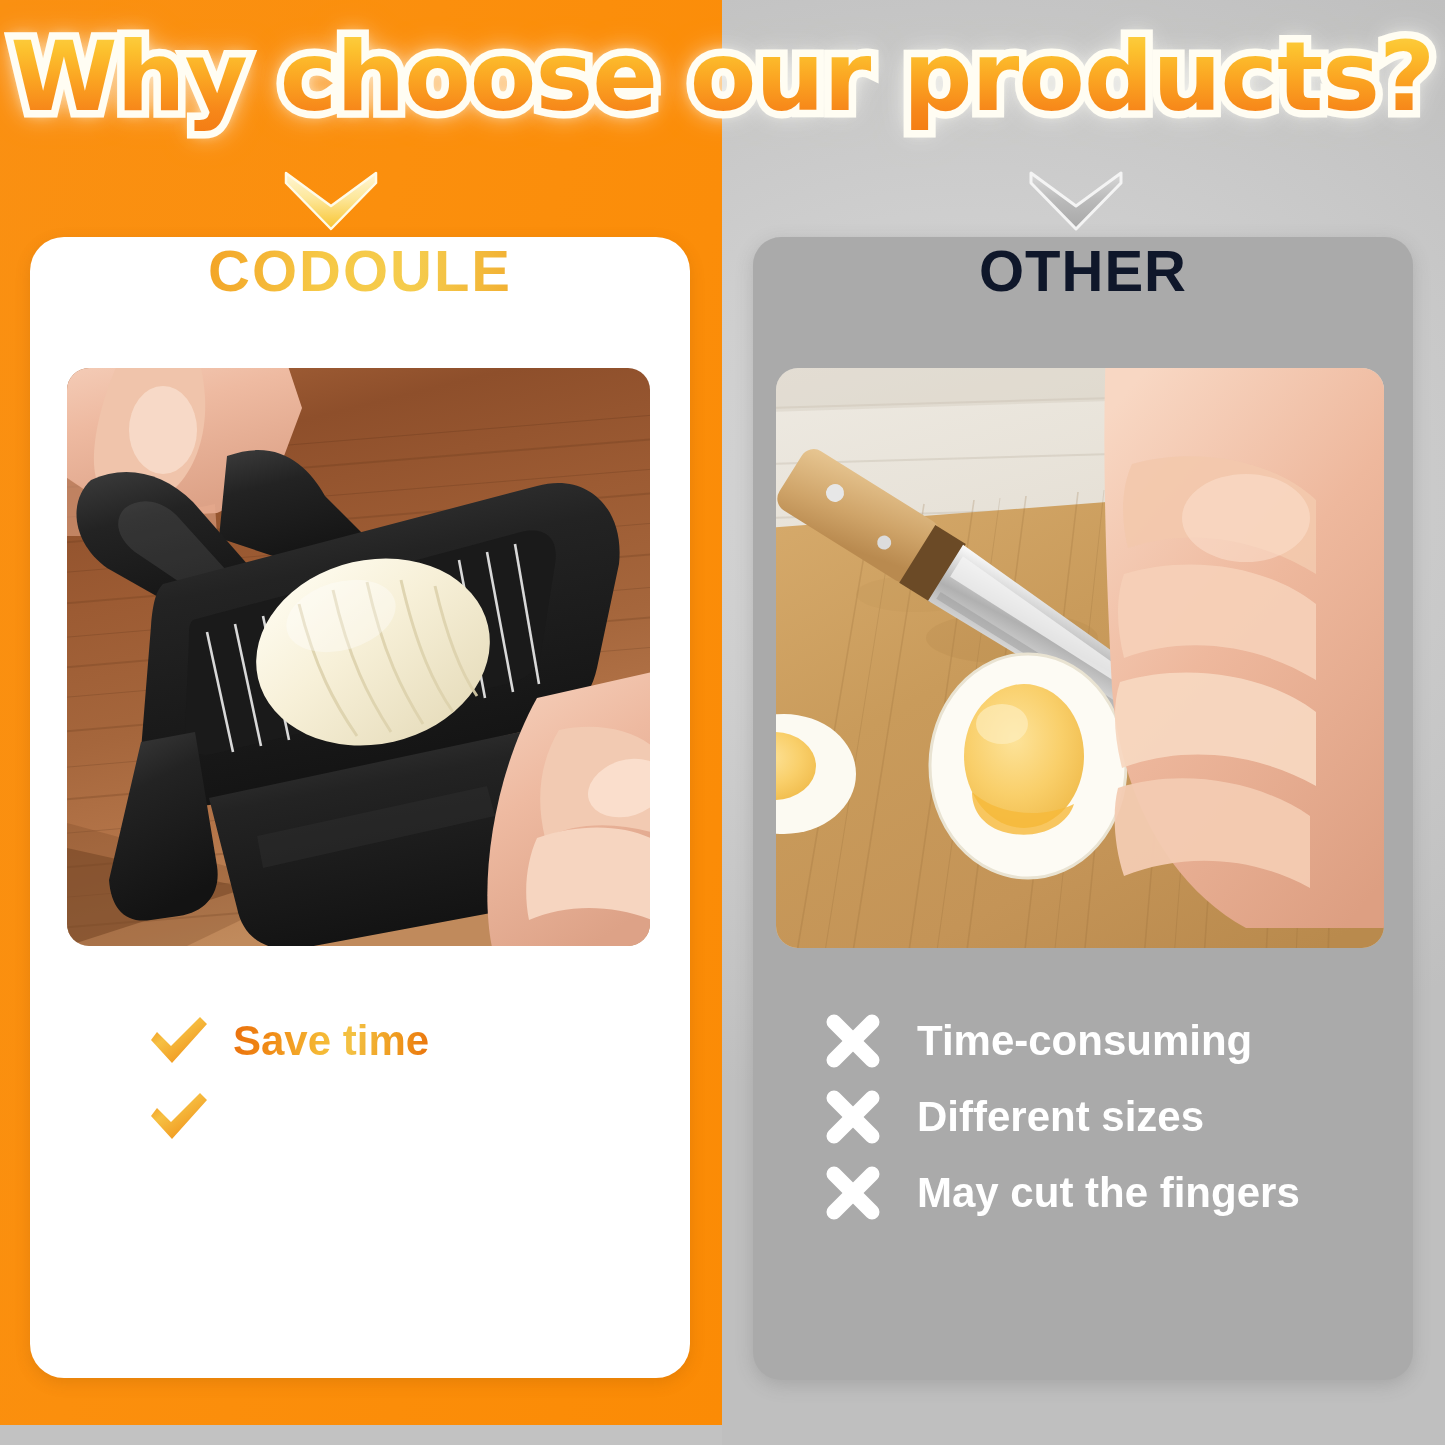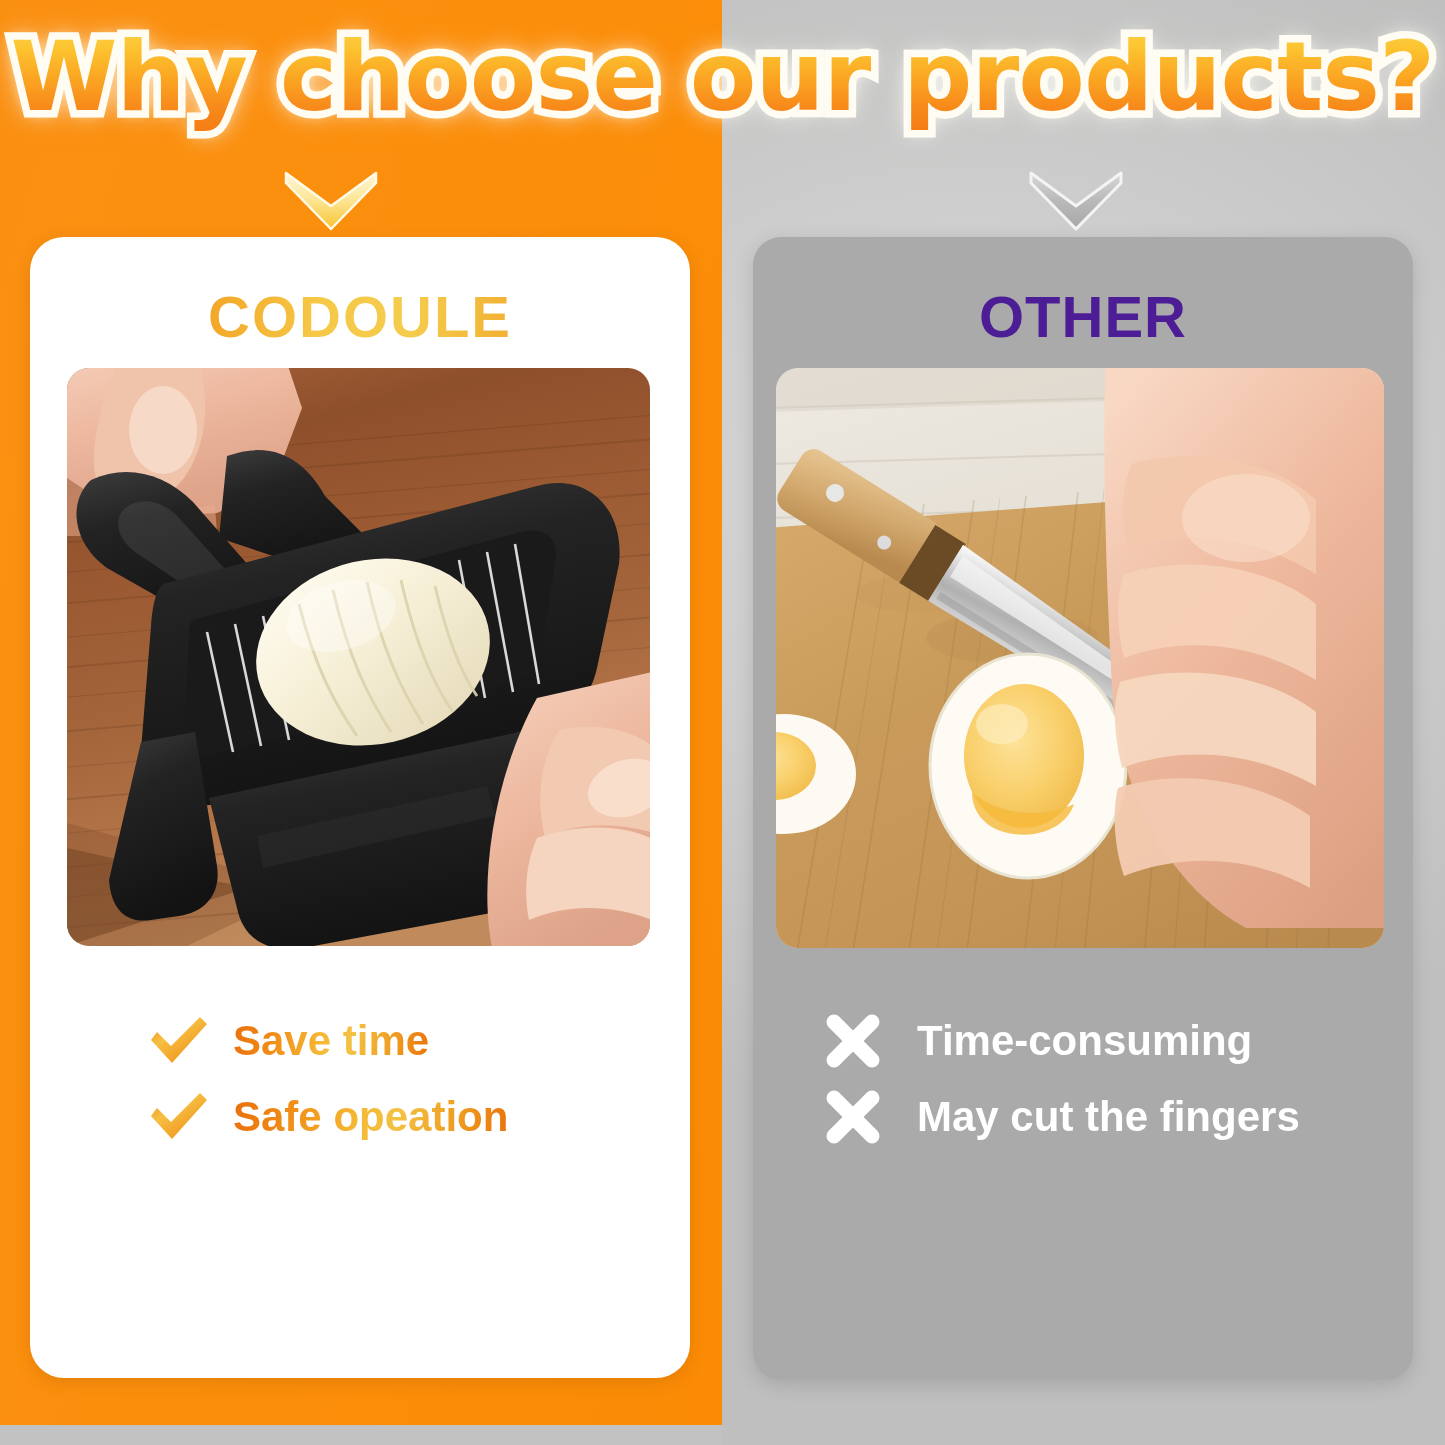--- a/index.html
+++ b/index.html
@@ -82,30 +82,29 @@
     border-radius:28px;
     box-shadow:0 5px 18px rgba(80,80,80,0.22);
   }
 
   
   .brand {
     text-align:center;
     font-size:58px;
     font-weight:bold;
     letter-spacing:2px;
-    padding-top:46px;
     font-family:"Liberation Sans", sans-serif;
   }
   .brand-ours {
     background:linear-gradient(96deg,#ef7c10 0%,#f29a1d 22%,#f6c846 44%,#f5cc4d 58%,#f0a327 80%,#ee7d10 100%);
     -webkit-background-clip:text;
     background-clip:text;
     color:transparent;
   }
-  .brand-other { color:#4c1d95; letter-spacing:1px; }
+  .brand-other { color:#0f172a; letter-spacing:1px; }
 
   
   .photo {
     position:absolute;
     border-radius:22px;
     overflow:hidden;
   }
   .photo-left  { left:37px; top:131px; width:583px; height:578px; }
   .photo-right { left:23px; top:131px; width:608px; height:580px; }
   .photo svg { display:block; width:100%; height:100%; }
@@ -318,21 +317,20 @@
       </div>
 
 
 
       <div class="row row-left">
         <span class="icon-cell">
           <svg width="64" height="52" viewBox="0 0 64 52">
             <path d="M4 25 L10 17 L24 31 L53 2 L60 9 L25 48 Z" fill="url(#gChk1)"></path>
           </svg>
         </span>
-        <span class="lbl lbl-pro">Safe opeation</span>
       </div>
     </div>
   </div>
 
   <div class="card card-right">
 
     <div class="brand brand-other">OTHER</div>
 
     <div class="photo photo-right">
       <svg viewBox="0 0 608 580" preserveAspectRatio="none">
@@ -443,20 +441,31 @@
             <g stroke="#ffffff" stroke-width="15" stroke-linecap="round">
               <line x1="9" y1="9" x2="47" y2="47"></line>
                 <line x1="47" y1="9" x2="9" y2="47"></line>
             </g>
           </svg>
         </span>
         <span class="lbl lbl-con">Time-consuming</span>
       </div>
 
 
+      <div class="row row-right">
+        <span class="icon-cell">
+          <svg width="56" height="56" viewBox="0 0 56 56">
+            <g stroke="#ffffff" stroke-width="15" stroke-linecap="round">
+              <line x1="9" y1="9" x2="47" y2="47"></line>
+                <line x1="47" y1="9" x2="9" y2="47"></line>
+            </g>
+          </svg>
+        </span>
+        <span class="lbl lbl-con">Different sizes</span>
+      </div>
 
       <div class="row row-right">
         <span class="icon-cell">
           <svg width="56" height="56" viewBox="0 0 56 56">
             <g stroke="#ffffff" stroke-width="15" stroke-linecap="round">
               <line x1="9" y1="9" x2="47" y2="47"></line>
                 <line x1="47" y1="9" x2="9" y2="47"></line>
             </g>
           </svg>
         </span>

